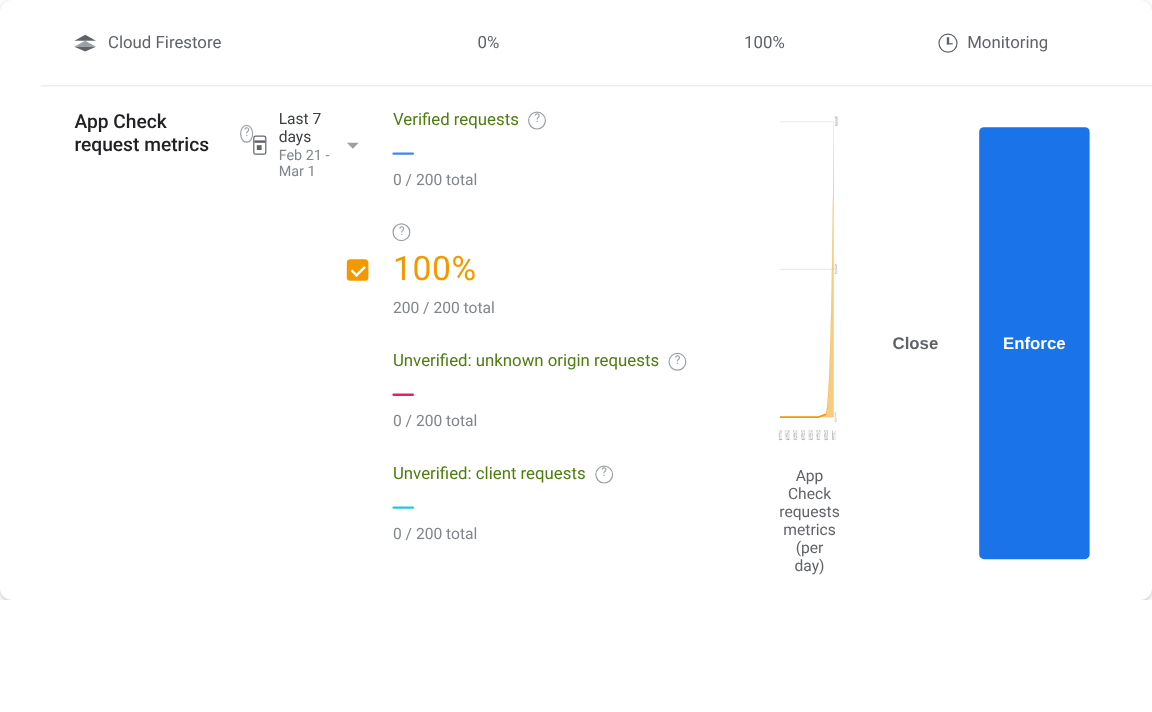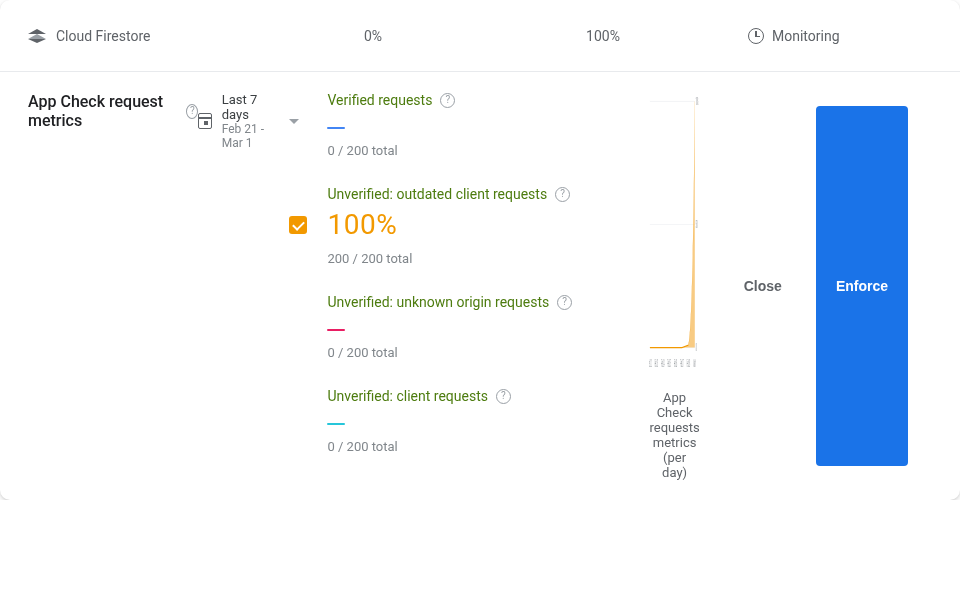--- a/index.html
+++ b/index.html
@@ -11,20 +11,21 @@
   }
   .panel {
     width: 960px;
     height: 500px;
     background: #fff;
     border-radius: 10px;
     box-shadow: 0 1px 3px rgba(0,0,0,0.15), 0 4px 12px rgba(0,0,0,0.08);
     overflow: hidden;
     display: flex;
     flex-direction: column;
+    padding-left: 34px;
   }
   
   .top-strip {
     display: flex;
     align-items: center;
     height: 72px;
     padding: 0 28px;
     border-bottom: 1px solid #e8eaed;
     color: #5f6368;
     font-size: 14px;
@@ -151,21 +152,20 @@
             <span class="metric-label">Verified requests</span>
             <span class="help-icon">?</span>
           </div>
           <div class="metric-value-row"><span class="metric-bar c-blue"></span></div>
           <div class="metric-sub">0 / 200 total</div>
         </div>
 
         <div class="metric-item">
           <span class="checkbox-icon"></span>
           <div class="metric-label-row">
-            <span class="metric-label">Unverified: outdated client requests</span>
             <span class="help-icon">?</span>
           </div>
           <div class="metric-value-row"><span class="big-pct c-orange">100%</span></div>
           <div class="metric-sub">200 / 200 total</div>
         </div>
 
         <div class="metric-item">
           <div class="metric-label-row">
             <span class="metric-label">Unverified: unknown origin requests</span>
             <span class="help-icon">?</span>

